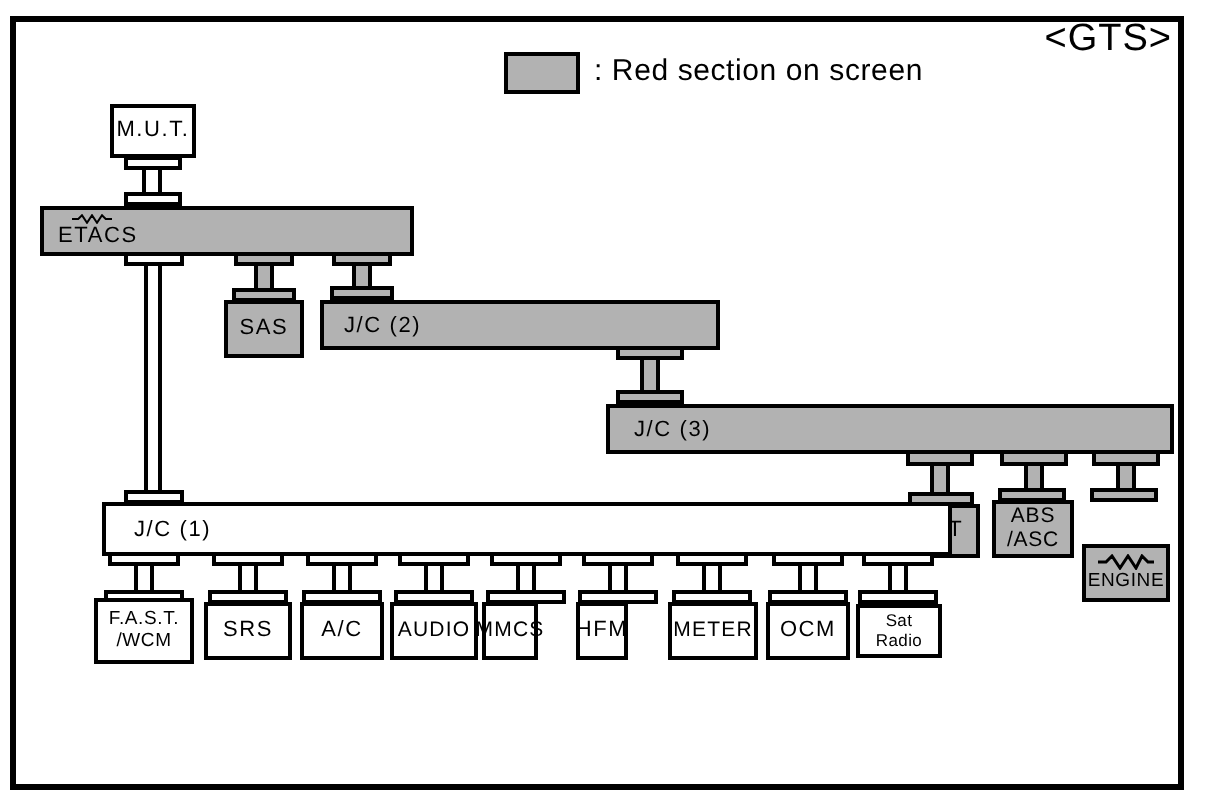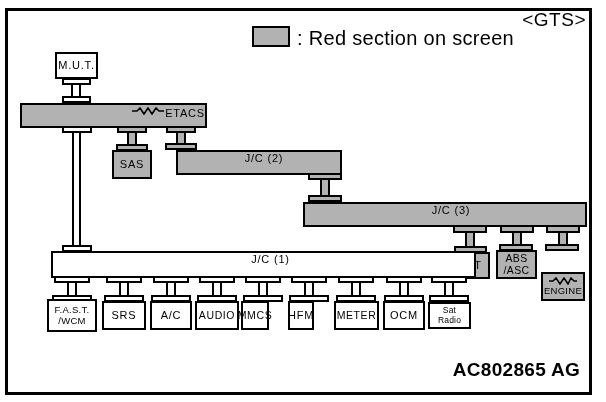--- a/index.html
+++ b/index.html
@@ -12,31 +12,31 @@
     position:absolute; left:5px; top:8px; width:587px; height:387px;
     border:3px solid #000; box-sizing:border-box; background:#fff;
   }
   .node {
     position:absolute; box-sizing:border-box; border:2px solid #000;
     display:flex; flex-direction:column; align-items:center; justify-content:center;
     text-align:center; font-size:11px; letter-spacing:0.8px; line-height:1.1;
   }
   .bar {
     position:absolute; box-sizing:border-box; border:2px solid #000;
-    display:flex; flex-direction:row; justify-content:center;
+    display:flex; flex-direction:column; justify-content:center;
     font-size:11px; letter-spacing:0.8px;
   }
   .g { background:#b2b2b2; }
   .w { background:#fff;margin-left:32px; }
   .flange { position:absolute; box-sizing:border-box; border:2px solid #000; }
   .stem   { position:absolute; box-sizing:border-box; border:2px solid #000; border-top:none; border-bottom:none; }
   .sm  { font-size:9.5px; letter-spacing:0.3px; }
   .xs  { font-size:8.5px; letter-spacing:0.2px;justify-content:center; }
   .squig { display:block; margin:0 auto 1px auto; }
-  #legend-label { position:absolute; left:297px; top:27px; font-size:20px; letter-spacing:0.3px; }
+  #legend-label { position:absolute; left:297px; top:27px; font-size:15px; letter-spacing:0.3px; }
   #variant-label { position:absolute; right:20px; top:9px; font-size:19px; letter-spacing:0.5px; }
   #figure-code { position:absolute; right:26px; top:359px; font-size:19px; font-weight:bold; letter-spacing:0.3px; }
   .bar-pad { padding-left:10px; }
 </style>
 </head>
 <body>
 
 <div id="canvas">
   <div id="frame"></div>
 
@@ -76,21 +76,21 @@
   <div class="node g" style="left:112px; top:150px; width:40px; height:29px;">
     <span>SAS</span>
   </div>
 
   <div>
     <div class="flange g" style="left:166px; top:126px; width:30px; height:7px;"></div>
     <div class="stem g" style="left:176px; top:133px; width:10px; height:11px;"></div>
     <div class="flange g" style="left:165px; top:143px; width:32px; height:7px;"></div>
   </div>
 
-  <div class="bar g bar-pad" style="left:176px; top:150px; width:166px; height:25px;">
+  <div class="bar g bar-pad" style="left:160px; top:150px; width:200px; height:25px;">
     <span>J/C (2)</span>
   </div>
 
   <div>
     <div class="flange g" style="left:308px; top:173px; width:34px; height:7px;"></div>
     <div class="stem g" style="left:320px; top:180px; width:10px; height:15px;"></div>
     <div class="flange g" style="left:308px; top:195px; width:34px; height:7px;"></div>
   </div>
 
   <div class="bar g" style="left:303px; top:202px; width:284px; height:25px; padding-left:12px;">
@@ -203,14 +203,13 @@
   <div class="node w" style="left:302px; top:301px; width:45px; height:29px; font-size:10.5px; letter-spacing:0.6px;">
     <span>METER</span>
   </div>
   <div class="node w" style="left:351px; top:301px; width:42px; height:29px;">
     <span>OCM</span>
   </div>
   <div class="node w xs" style="left:396px; top:302px; width:43px; height:27px;">
     <span>Sat Radio</span>
   </div>
 
-  <div id="figure-code">AC802865 AG</div>
 </div>
 
 </body></html>

